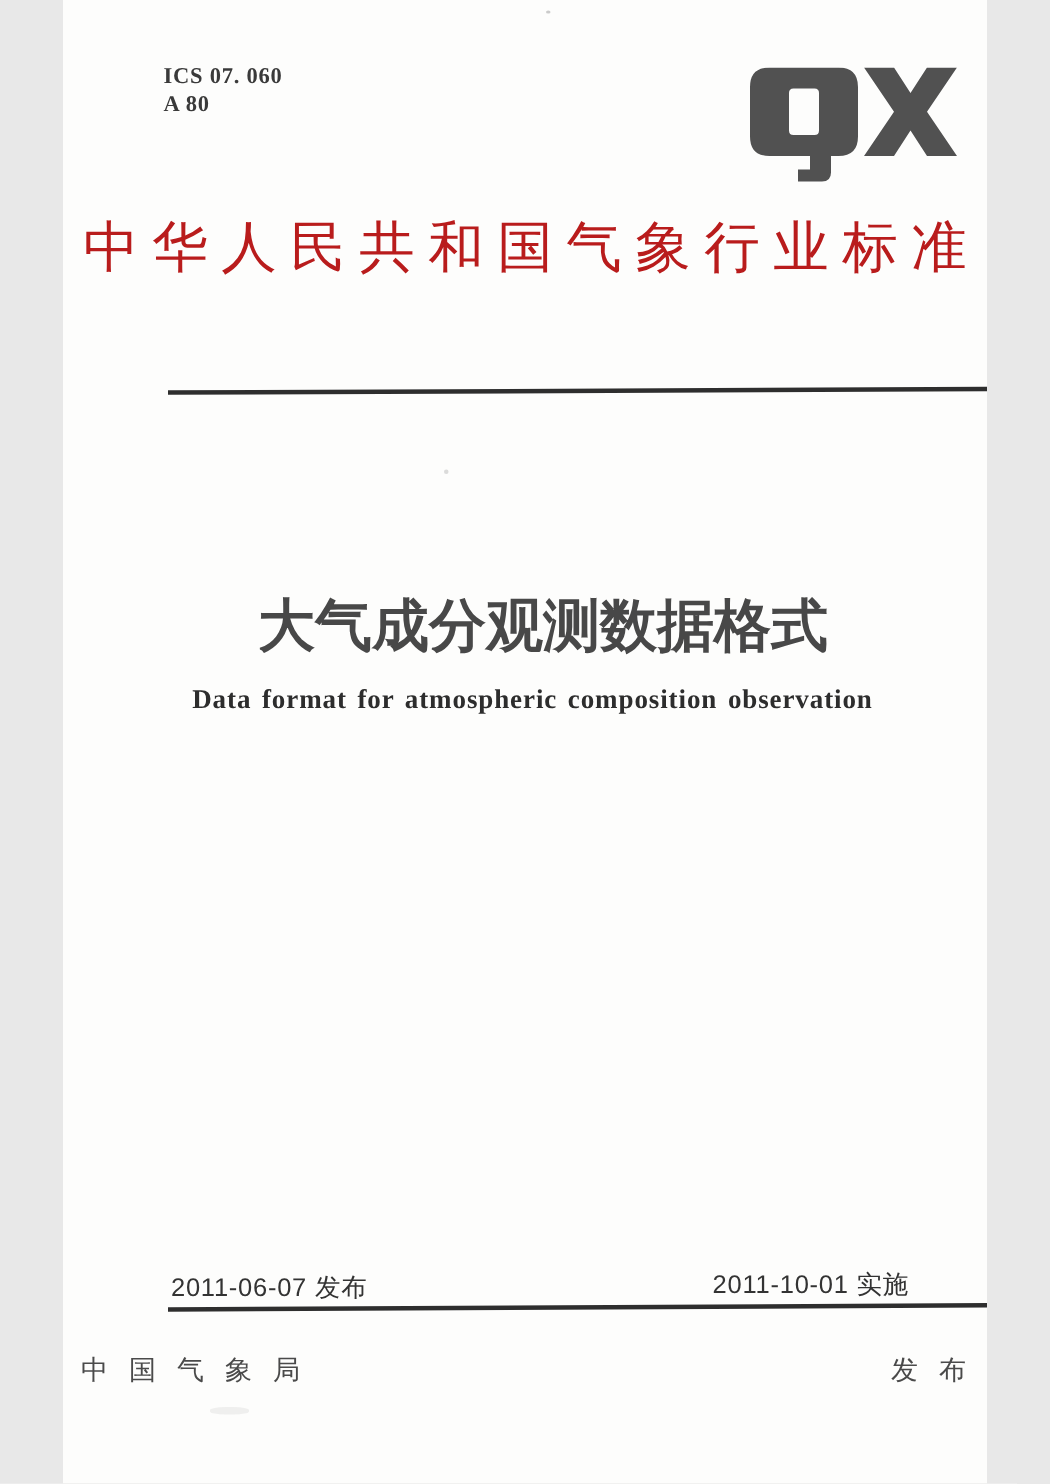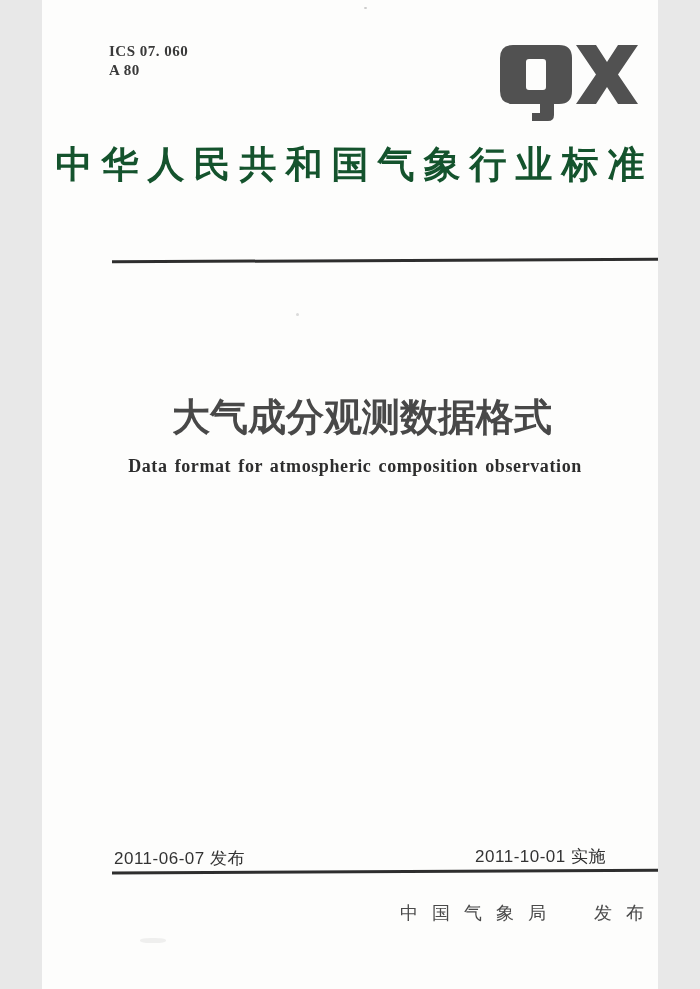--- a/index.html
+++ b/index.html
@@ -38,24 +38,24 @@
   }
 
   
   .header-title {
     position: absolute;
     top: 140px;
     left: 0;
     width: 100%;
     text-align: center;
     font-size: 37px;
-    font-weight: bold;
+    font-weight: normal;
     letter-spacing: 9px;
     text-indent: 9px;
-    color: #14532d;
+    color: #b91c1c;
     white-space: nowrap;
   }
 
   
   .std-number {
     position: absolute;
     top: 210px;
     right: 75px;
     font-size: 20px;
     font-weight: bold;
@@ -132,26 +132,27 @@
   .date-issue { left: 72px; top: 847px; }
   .date-impl  { right: 52px; top: 845px; }
 
   
   .publisher {
     position: absolute;
     top: 901px;
     left: 0;
     width: 100%;
     display: flex;
-    justify-content: flex-end;
+    justify-content: space-between;
     gap: 34px;
     font-size: 18px;
     font-weight: 500;
     color: #4a4a4a;
     white-space: nowrap;
+    padding-left: 12px;
   }
   .publisher span {
     letter-spacing: 14px;
     text-indent: 0;
   }
 
   
   .speck {
     position: absolute;
     border-radius: 50%;

